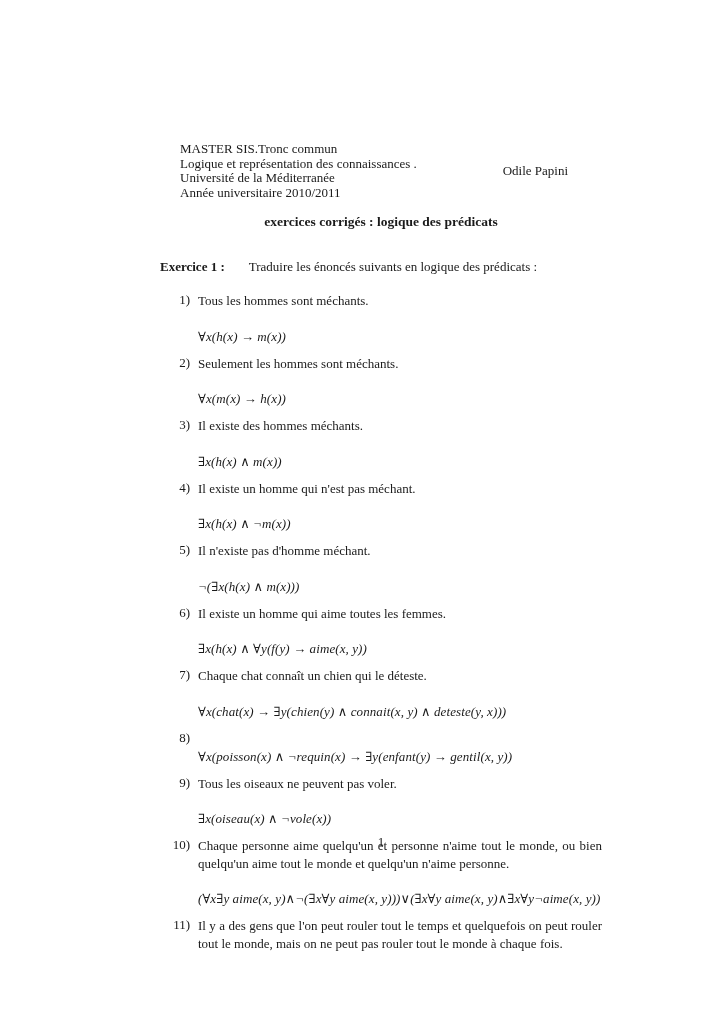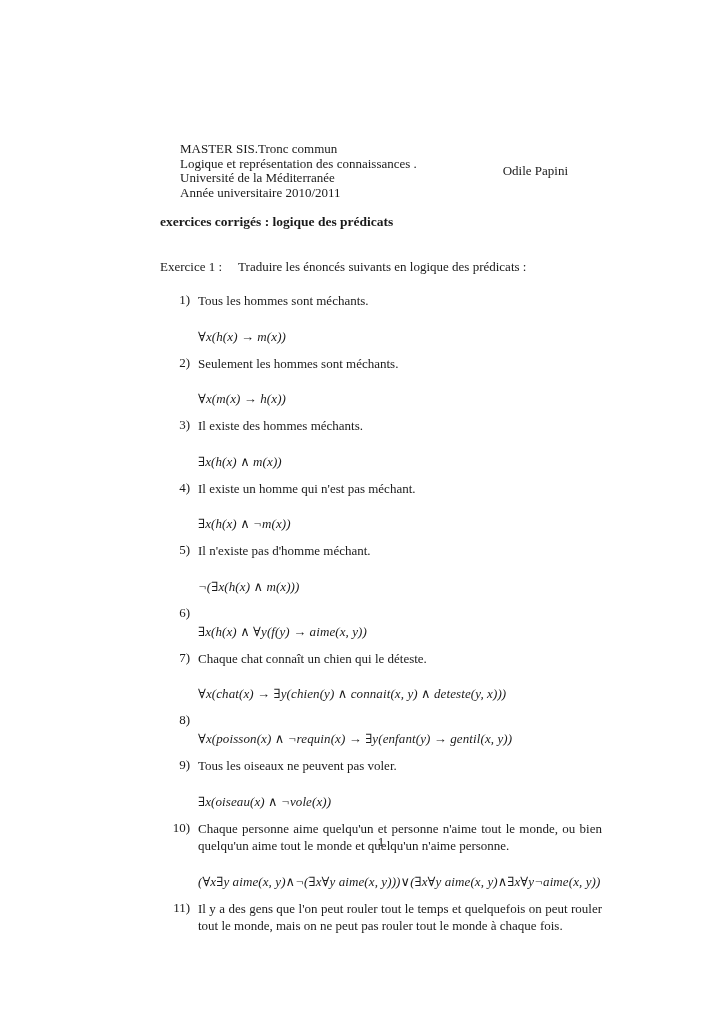--- a/index.html
+++ b/index.html
@@ -25,29 +25,29 @@
     justify-content: space-between;
     align-items: center;
     padding-left: 20px;
   }
   .header-left { line-height: 15px; }
   .h-line { font-size: 13px; line-height: 15px; }
   .h-small { font-size: 13px; line-height: 14px; font-family: Liberation Serif, serif; }
   .author { font-size: 13px; margin-right: 34px; }
   .doc-title {
     margin-top: 14px;
-    text-align: left;
+    text-align: center;
     font-weight: bold;
     font-size: 13.5px;
   }
   .exercise-line {
     margin-top: 29px;
     font-size: 13px;
   }
-  .ex-label { font-weight: normal; margin-right: 16px; }
+  .ex-label { font-weight: bold; margin-right: 24px; }
   .items { margin-top: 17px; }
   .item {
     display: flex;
     margin-bottom: 10px;
     font-size: 13px;
   }
   .num {
     flex: 0 0 30px;
     text-align: right;
     margin-right: 8px;
@@ -132,20 +132,21 @@
         <span class="num">5)</span>
         <div class="item-body">
           <div class="item-text">Il n'existe pas d'homme méchant.</div>
           <div class="formula">¬(∃x(h(x) ∧ m(x)))</div>
         </div>
       </div>
 
       <div class="item">
         <span class="num">6)</span>
         <div class="item-body">
+          <div class="item-text">Il existe un homme qui aime toutes les femmes.</div>
           <div class="formula">∃x(h(x) ∧ ∀y(f(y) → aime(x, y))</div>
         </div>
       </div>
 
       <div class="item">
         <span class="num">7)</span>
         <div class="item-body">
           <div class="item-text">Chaque chat connaît un chien qui le déteste.</div>
           <div class="formula">∀x(chat(x) → ∃y(chien(y) ∧ connait(x, y) ∧ deteste(y, x)))</div>
         </div>

